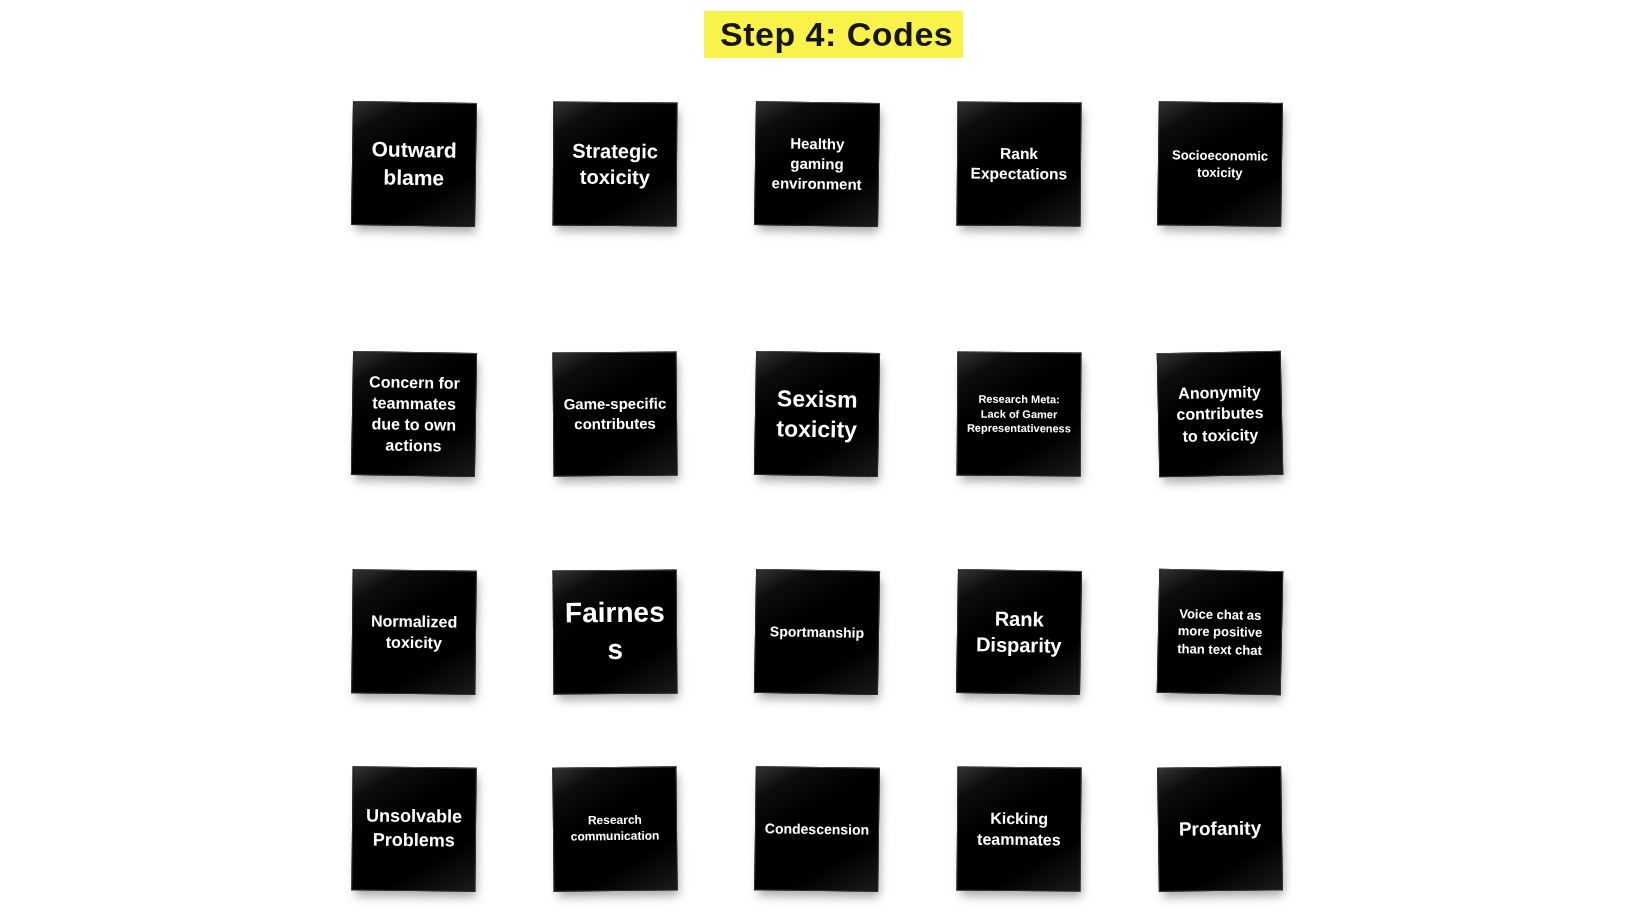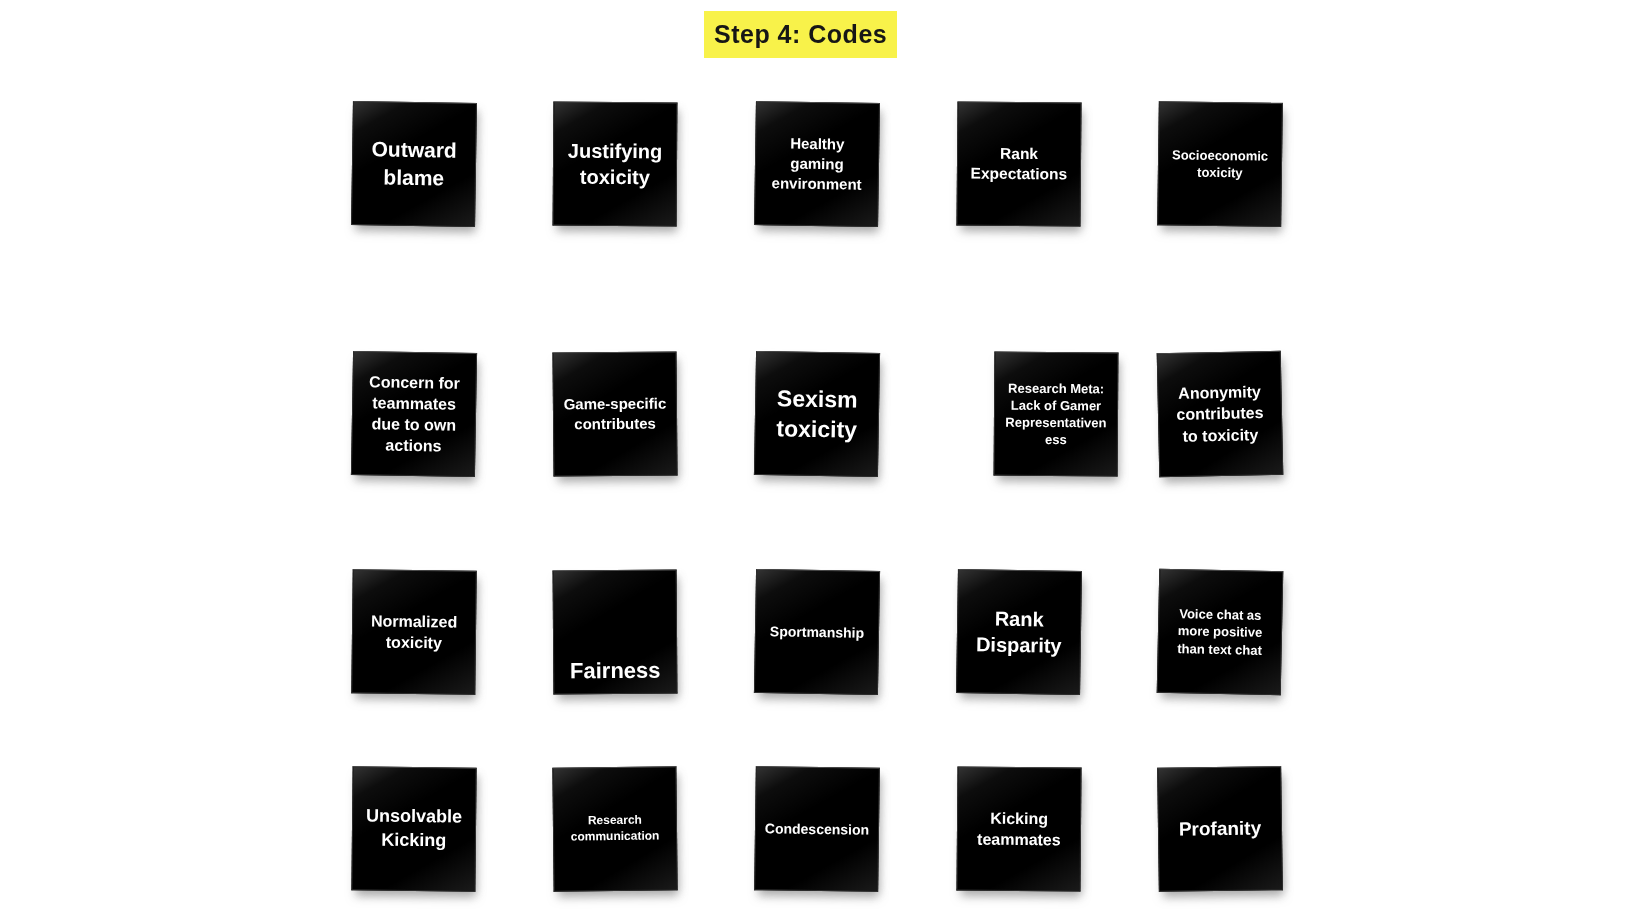--- a/index.html
+++ b/index.html
@@ -14,23 +14,23 @@
     background: var(--page-bg, #ffffff);
     font-family: "Liberation Sans", sans-serif;
   }
   .board-title {
     position: absolute;
     left: 704px;
     top: 11px;
     background: var(--highlight, #f8f24a);
     color: var(--title-color, #161616);
     font-weight: bold;
-    font-size: 25px;
+    font-size: 34px;
     line-height: 38px;
-    padding: 4px 10px 5px 10px;
+    padding: 4px 10px 5px 16px;
     letter-spacing: 0.5px;
     white-space: nowrap;
   }
   .note {
     position: absolute;
     width: 124px;
     height: 124px;
     box-sizing: border-box;
     background:
       linear-gradient(150deg, rgba(255,255,255,0.20) 0%, rgba(255,255,255,0.05) 16%, rgba(255,255,255,0) 38%),
@@ -66,43 +66,43 @@
 
   
   .note1  { font-size: 21px;   transform: rotate(0.9deg);  }
   .note2  { font-size: 20px;   transform: rotate(0.4deg);  }
   .note3  { font-size: 15px;   transform: rotate(0.9deg);  }
   .note4  { font-size: 15.5px; transform: rotate(0.5deg);  }
   .note5  { font-size: 13px;   transform: rotate(0.8deg);  }
   .note6  { font-size: 16px;   transform: rotate(1.0deg);  }
   .note7  { font-size: 15px;   transform: rotate(-0.5deg); }
   .note8  { font-size: 23px;   transform: rotate(1.0deg);  }
-  .note9  { font-size: 13px; transform: rotate(0.4deg); margin-left: 37px;  }
+  .note9  { font-size: 11px; transform: rotate(0.4deg);  }
   .note10 { font-size: 16px;   transform: rotate(-1.2deg); }
   .note11 { font-size: 16px;   transform: rotate(0.7deg);  }
-  .note12 { font-size: 22px;   transform: rotate(-0.4deg); align-items: flex-end; }
+  .note12 { font-size: 28px;   transform: rotate(-0.4deg); }
   .note13 { font-size: 14px;   transform: rotate(1.0deg);  }
   .note14 { font-size: 20px;   transform: rotate(0.9deg);  }
   .note15 { font-size: 13px;   transform: rotate(1.2deg);  }
   .note16 { font-size: 18px;   transform: rotate(0.6deg);  }
   .note17 { font-size: 12px;   transform: rotate(-0.6deg); }
   .note18 { font-size: 14px;   transform: rotate(0.8deg);  }
   .note19 { font-size: 16px;   transform: rotate(0.5deg);  }
   .note20 { font-size: 19px;   transform: rotate(-0.8deg); }
 </style>
 </head>
 <body>
 
 <div class="board-title">Step 4: Codes</div>
 
 <div class="note note1 c1 r1">
   <span>Outward blame</span>
 </div>
 <div class="note note2 c2 r1">
-  <span>Justifying toxicity</span>
+  <span>Strategic toxicity</span>
 </div>
 <div class="note note3 c3 r1">
   <span>Healthy gaming environment</span>
 </div>
 <div class="note note4 c4 r1">
   <span>Rank Expectations</span>
 </div>
 <div class="note note5 c5 r1">
   <span>Socioeconomic toxicity</span>
 </div>
@@ -133,21 +133,21 @@
   <span>Sportmanship</span>
 </div>
 <div class="note note14 c4 r3">
   <span>Rank Disparity</span>
 </div>
 <div class="note note15 c5 r3">
   <span>Voice chat as more positive than text chat</span>
 </div>
 
 <div class="note note16 c1 r4">
-  <span>Unsolvable Kicking</span>
+  <span>Unsolvable Problems</span>
 </div>
 <div class="note note17 c2 r4">
   <span>Research communication</span>
 </div>
 <div class="note note18 c3 r4">
   <span>Condescension</span>
 </div>
 <div class="note note19 c4 r4">
   <span>Kicking teammates</span>
 </div>

